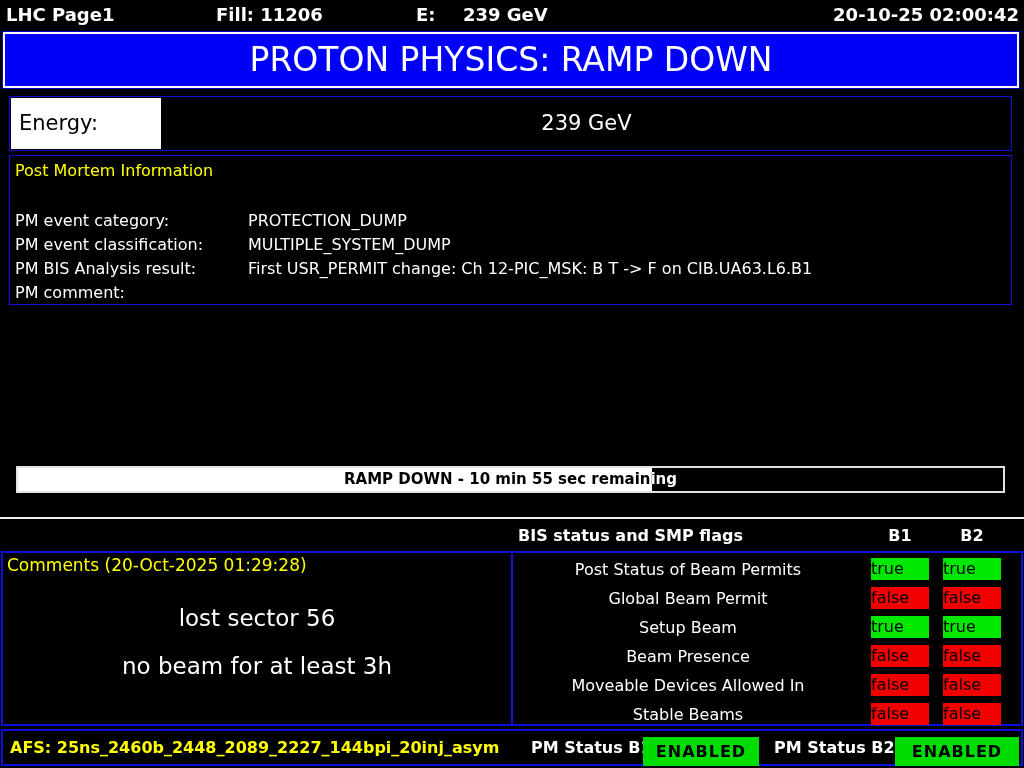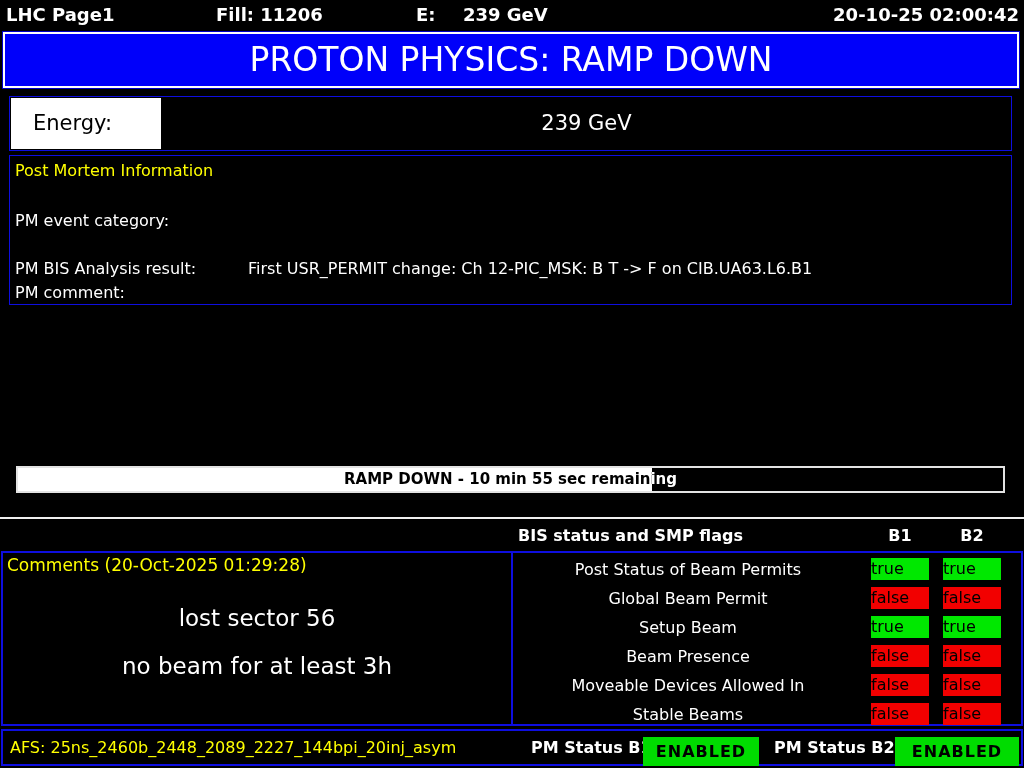--- a/index.html
+++ b/index.html
@@ -22,21 +22,21 @@
   
   #titlebox{
     left:3px;top:32px;width:1012px;height:52px;
     background:#0000fa;border:2px solid #ffffff;box-shadow:0 0 0 1px #0000c8;
     text-align:center;line-height:52px;font-size:33px;color:#fff;white-space:nowrap;
   }
 
   
   #energyrow{left:9px;top:96px;width:1001px;height:53px;border:1px solid #0e0edf;background:#000;}
   #energy-label{left:1px;top:1px;width:150px;height:51px;background:#fff;color:#000;
-    font-size:21px;line-height:51px;padding-left:22px;box-sizing:border-box;}
+    font-size:21px;line-height:51px;padding-left:8px;box-sizing:border-box;}
   #energy-value{left:152px;right:0;top:0;height:53px;text-align:center;line-height:53px;font-size:21px;}
 
   
   #pmbox{left:9px;top:155px;width:1001px;height:148px;border:1px solid #0e0edf;background:#000;
     font-size:16px;}
   #pm-header{position:absolute;left:5px;top:5px;color:#ffff00;}
   .pmrow{position:absolute;left:5px;width:990px;height:24px;line-height:24px;white-space:nowrap;}
   .pmrow .lbl{position:absolute;left:0;}
   .pmrow .val{position:absolute;left:233px;}
 
@@ -70,21 +70,21 @@
   .flagrow .fname{position:absolute;left:0;width:350px;text-align:center;line-height:29px;font-size:16px;white-space:nowrap;}
   .badge{position:absolute;top:3px;width:58px;height:22px;line-height:22px;
     font-size:16px;color:#000;}
   .badge.b1{left:358px;}
   .badge.b2{left:430px;}
   .badge.true{background:#00e800;}
   .badge.false{background:#f20000;}
 
   
   #bottombar{left:1px;top:729px;width:1018px;height:33px;border:2px solid #0e0edf;background:#000;}
-  #afs{position:absolute;left:7px;top:0;line-height:33px;color:#ffff00;font-size:16px;white-space:nowrap;}
+  #afs{position:absolute;left:7px;top:0;line-height:33px;color:#ffff00;font-size:16px;white-space:nowrap;font-weight:bold;}
   #pmstatus-b1-label{position:absolute;left:528px;top:0;line-height:33px;font-size:16px;font-weight:bold;}
   #pmstatus-b2-label{position:absolute;left:771px;top:0;line-height:33px;font-size:16px;font-weight:bold;}
   .enbadge{position:absolute;top:6px;height:29px;background:#00dc00;color:#000;
     text-align:center;line-height:29px;font-size:16px;font-weight:bold;letter-spacing:1px;}
   #pmstatus-b1-value{left:640px;width:116px;}
   #pmstatus-b2-value{left:892px;width:124px;}
 </style>
 </head>
 <body>
 
@@ -100,20 +100,25 @@
 
 <div id="energyrow" class="abs">
   <div id="energy-label" class="abs">Energy:</div>
   <div id="energy-value" class="abs">239 GeV</div>
 </div>
 
 <div id="pmbox" class="abs">
   <div id="pm-header">Post Mortem Information</div>
   <div class="pmrow" style="top:53px">
     <span class="lbl">PM event category:</span>
+    <span class="val">PROTECTION_DUMP</span>
+  </div>
+  <div class="pmrow" style="top:77px">
+    <span class="lbl">PM event classification:</span>
+    <span class="val">MULTIPLE_SYSTEM_DUMP</span>
   </div>
   <div class="pmrow" style="top:101px">
     <span class="lbl">PM BIS Analysis result:</span>
     <span class="val">First USR_PERMIT change: Ch 12-PIC_MSK: B T -&gt; F on CIB.UA63.L6.B1</span>
   </div>
   <div class="pmrow" style="top:125px">
     <span class="lbl">PM comment:</span>
   </div>
 </div>
 

